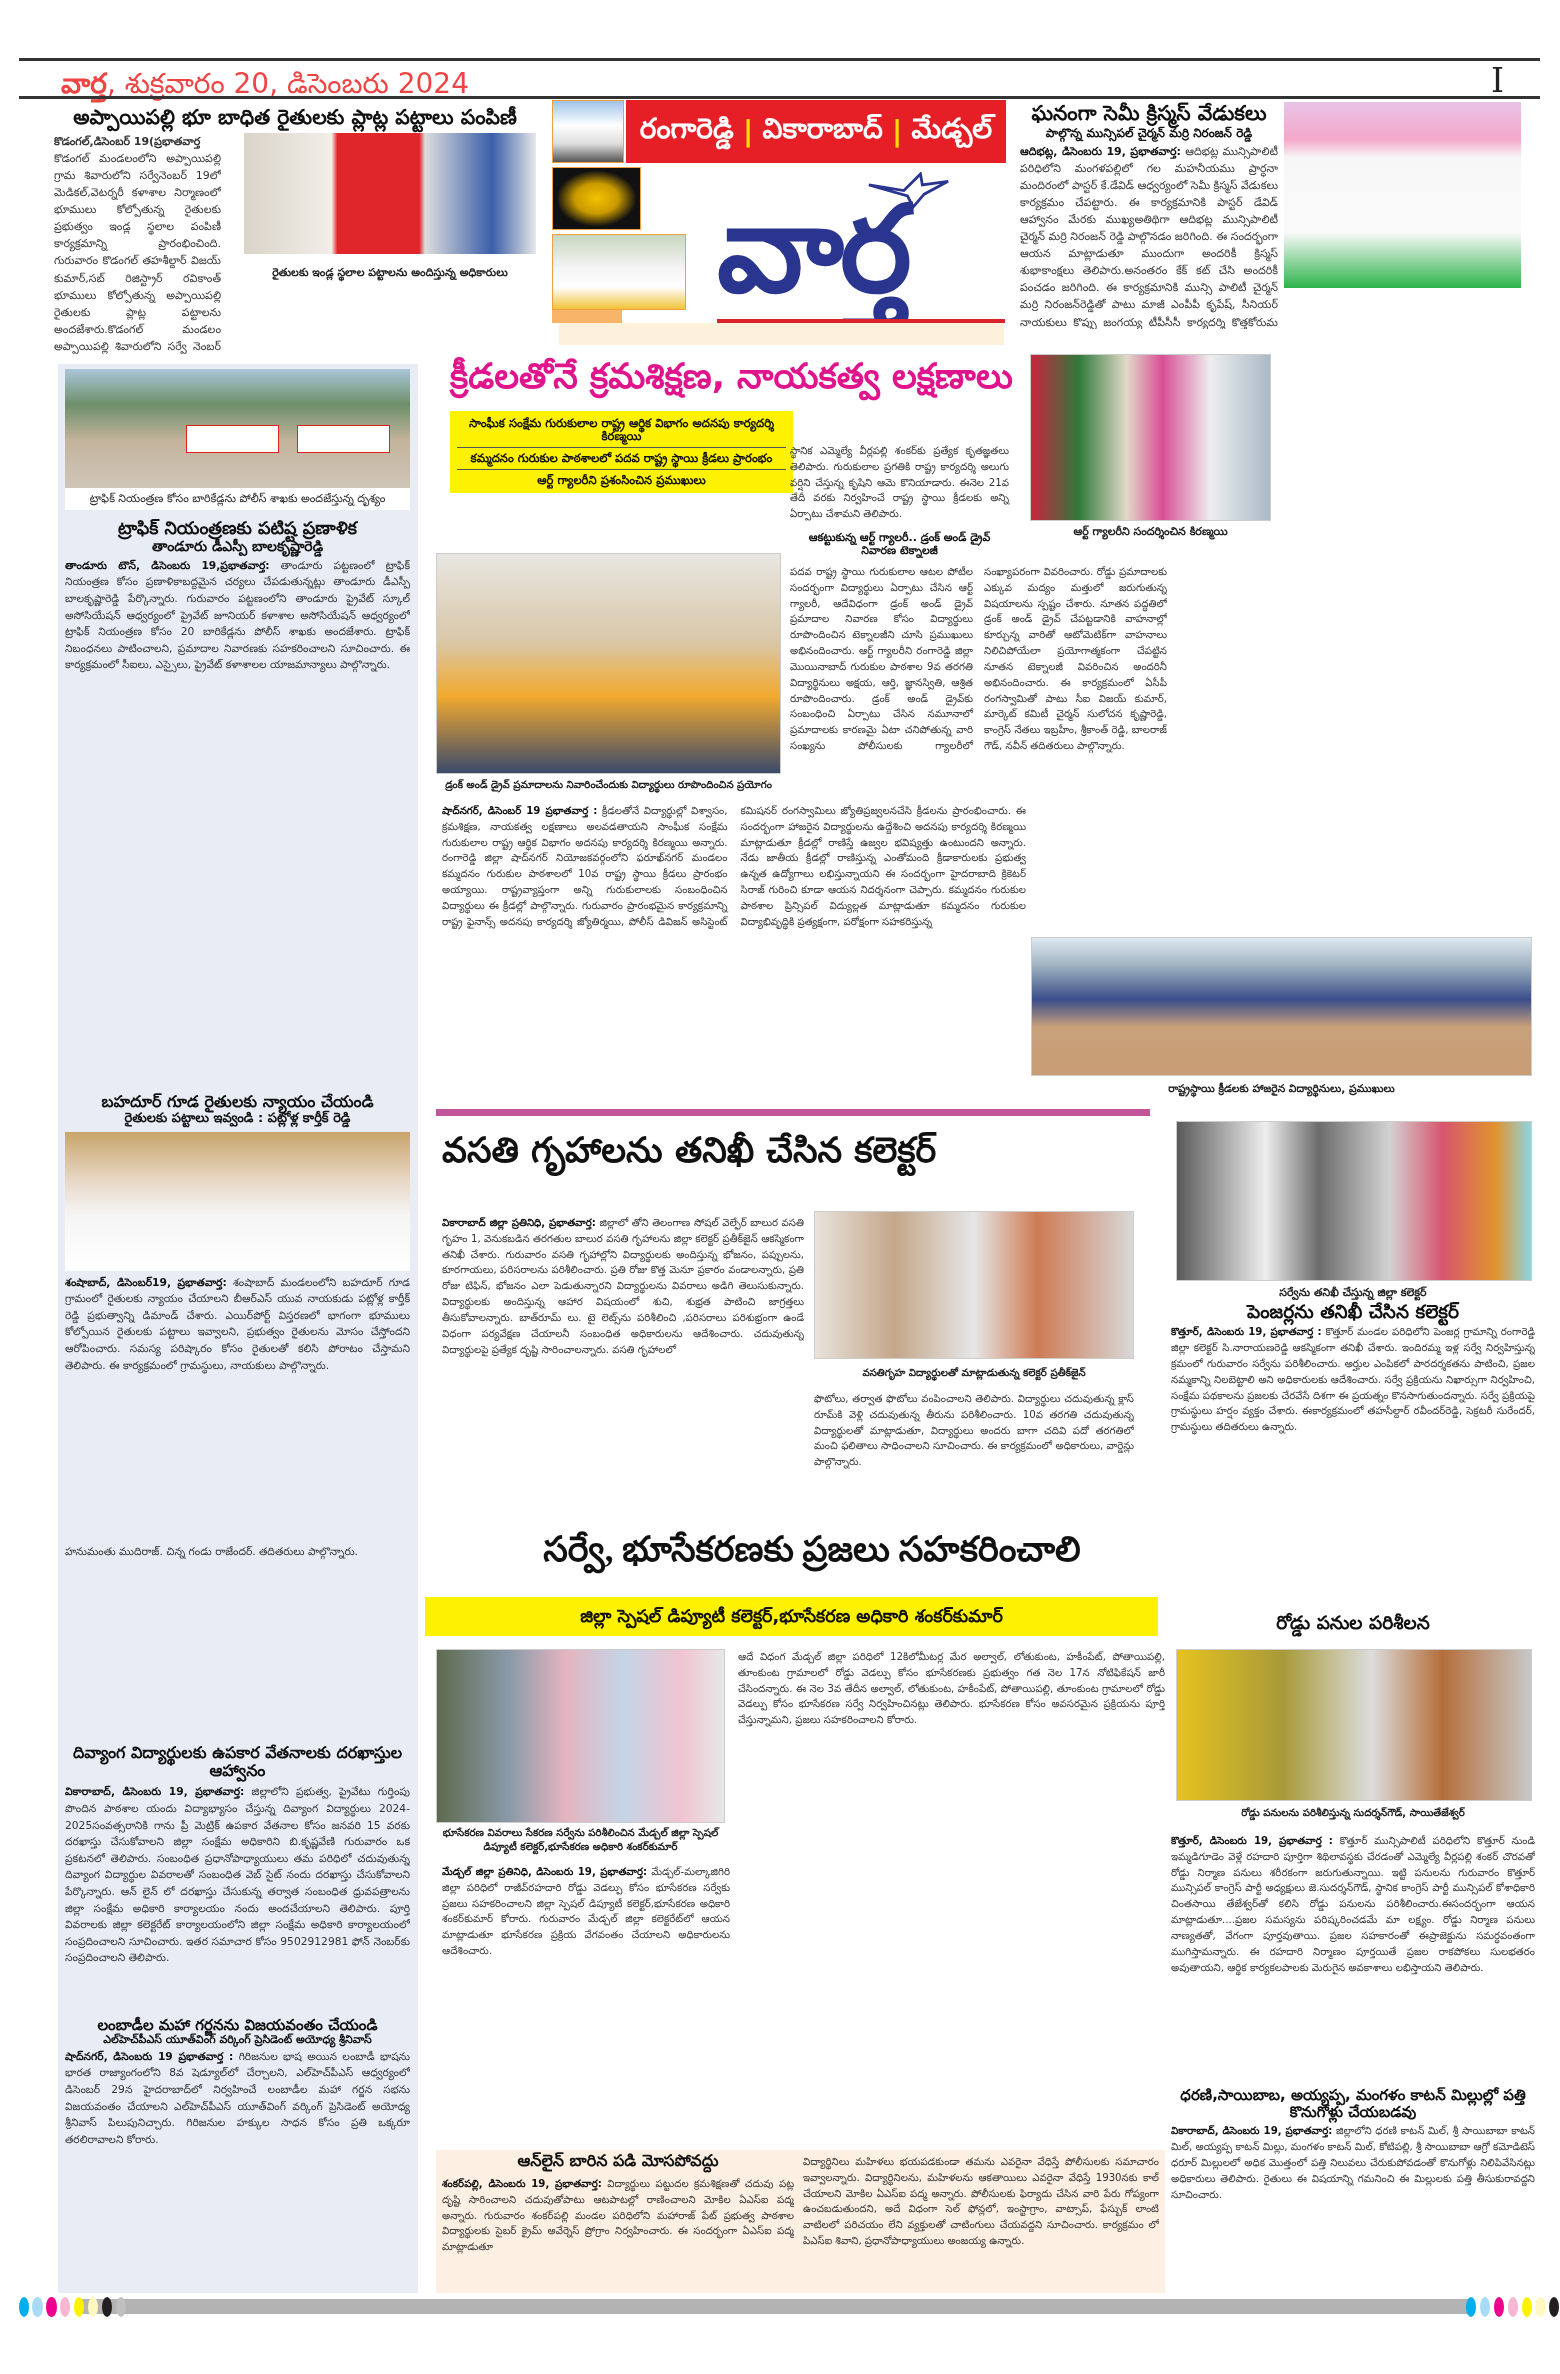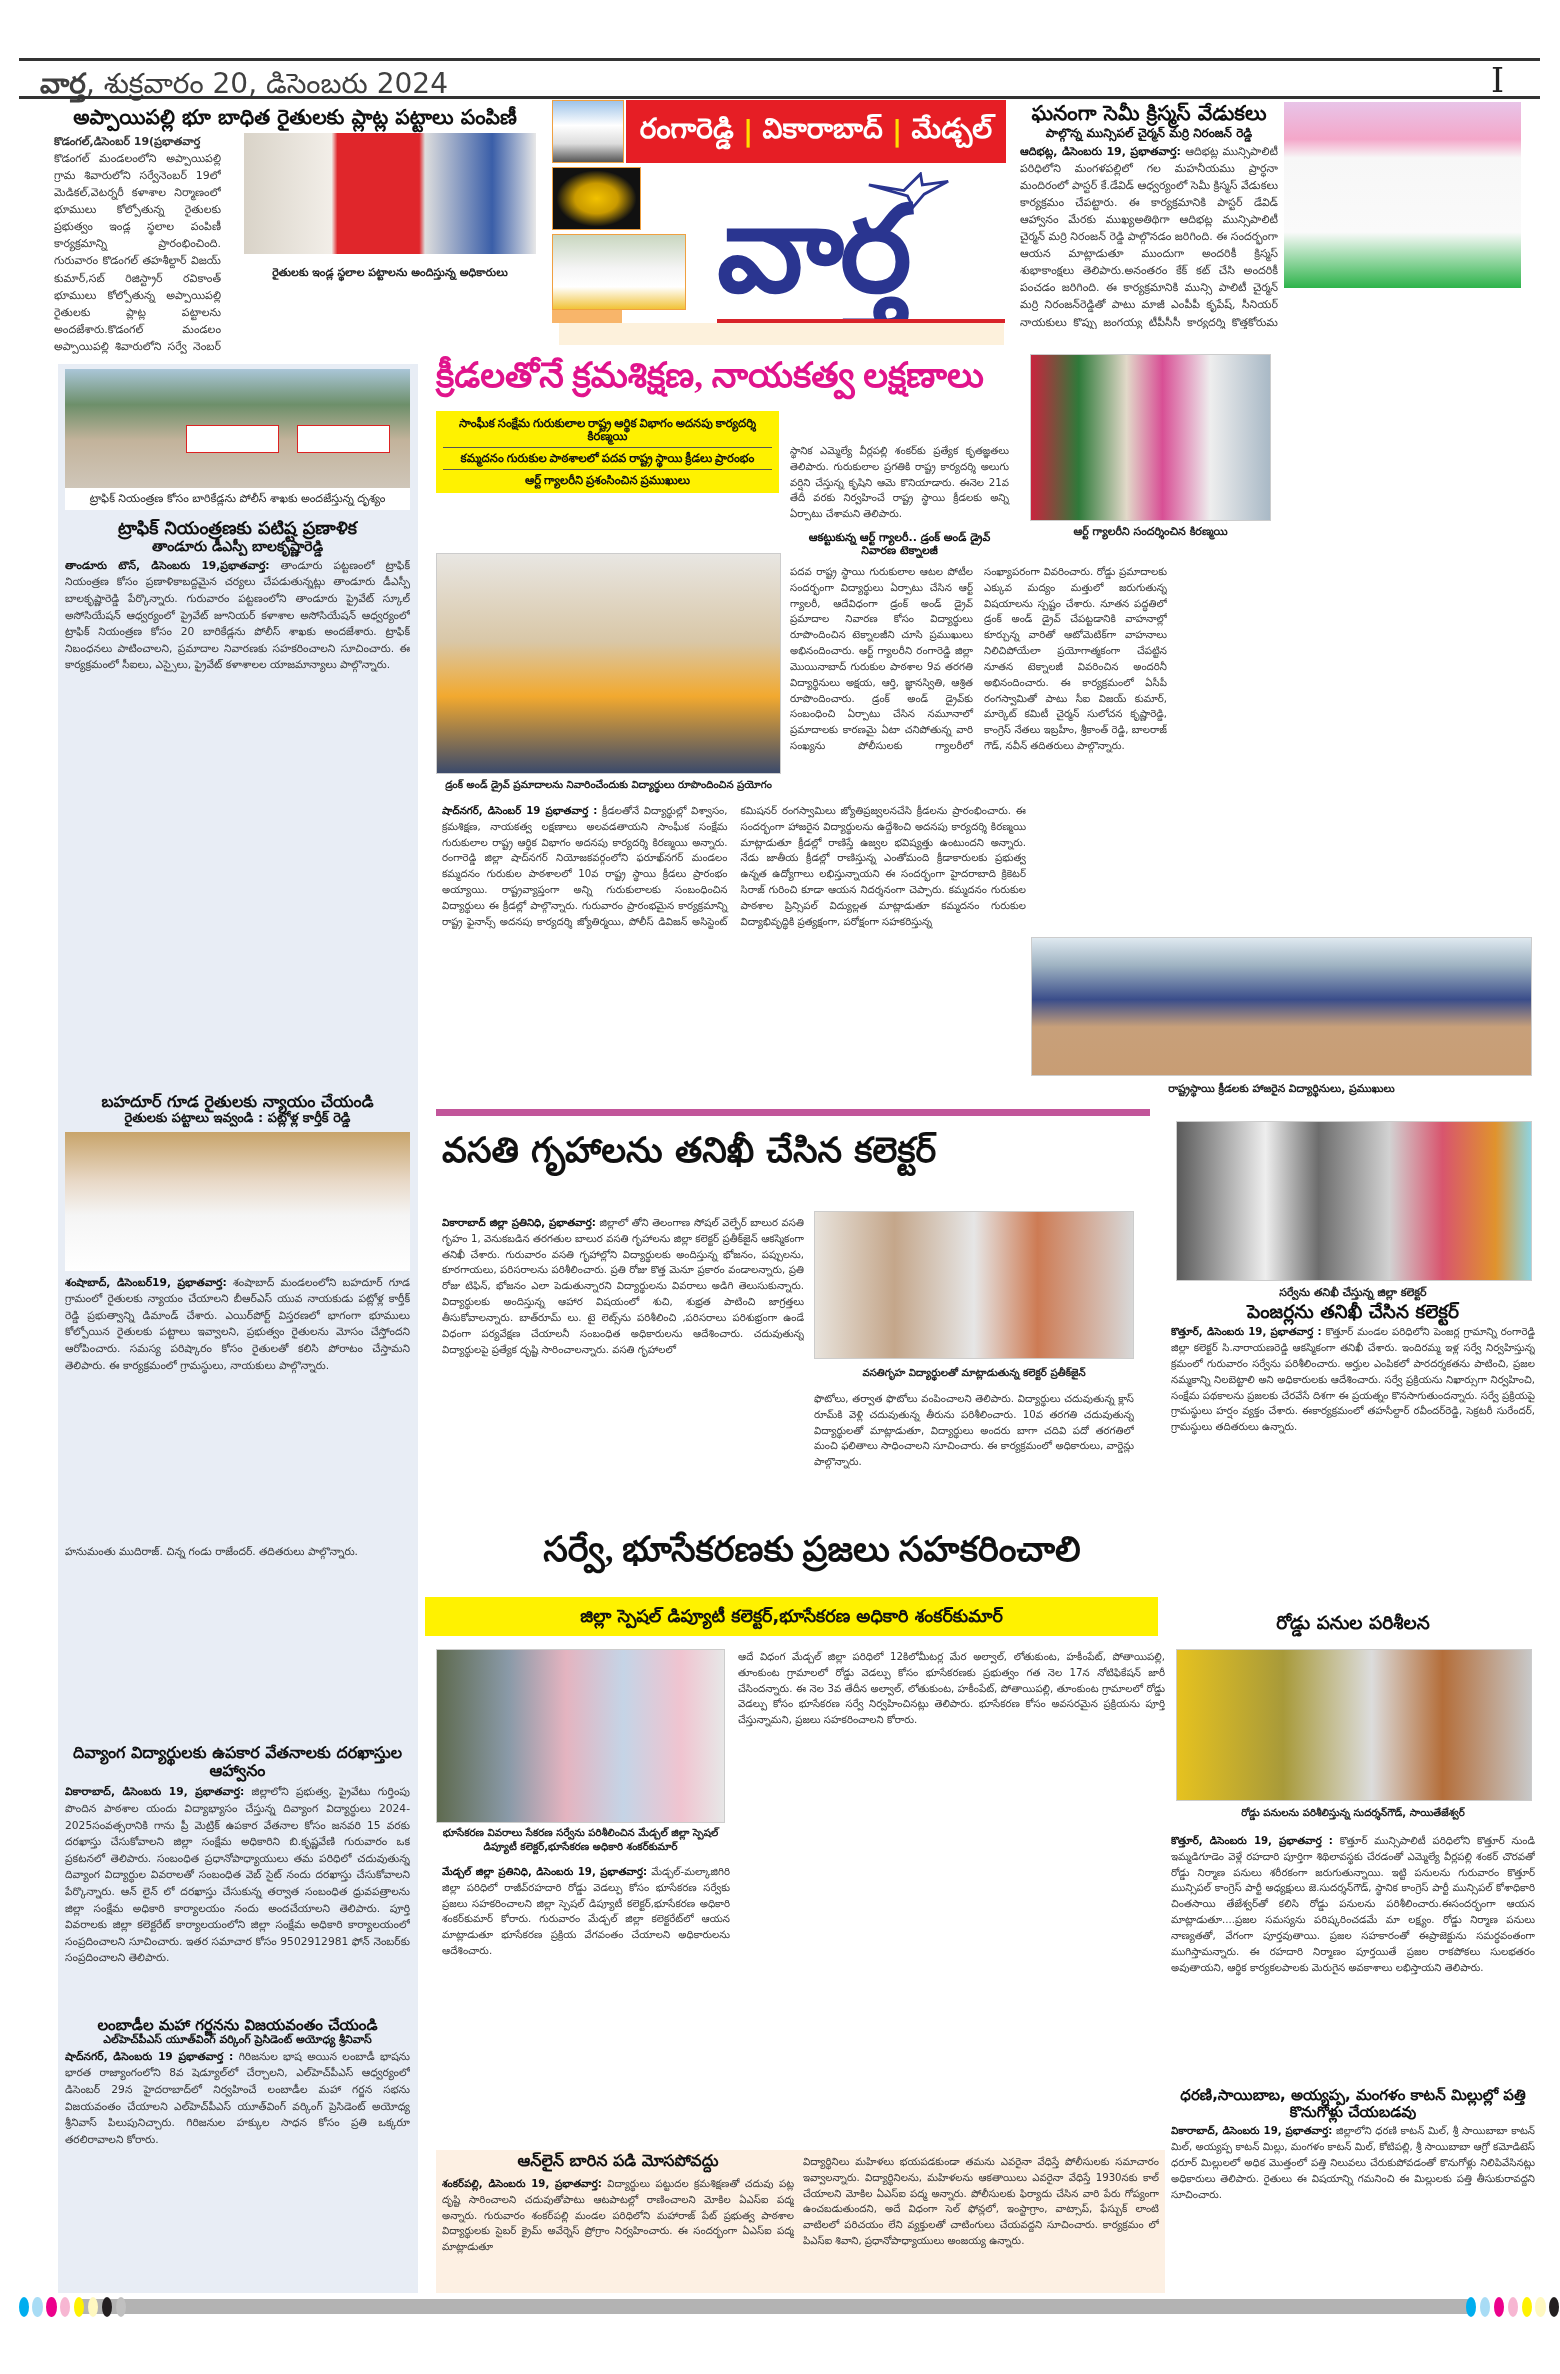--- a/index.html
+++ b/index.html
@@ -1,20 +1,20 @@
 <!DOCTYPE html>
 <html style="font-size:15px"><head>
 <meta charset="utf-8">
 <style>
   * { box-sizing: border-box; margin: 0; padding: 0; }
   html, body { width: 1560px; height: 2375px; background: #fff; overflow: hidden; }
   body { font-family: "DejaVu Sans", sans-serif; color: #222; position: relative; }
   .abs { position: absolute; }
   .rule { position: absolute; background: #333; height: 2.8px; }
-  .masthead-line { position:absolute; left:40px; top:41px; font-size:28px; color:#404040;text-align:center; }
+  .masthead-line { position:absolute; left:61px; top:41px; font-size:28px; color:#ef4444;text-align:center; }
   .masthead-line b { font-weight: bold; }
   .page-num { position:absolute; right:56px; top:37px; font-size:33px; font-family:"DejaVu Serif", serif; }
   .hl { font-weight: bold; color:#111; text-align:center; line-height:1.15; }
   .body-text { font-size: 12px; line-height: 1.55; color:#333; text-align: justify; }
   .body-text b { color:#111; }
   .caption { font-size: 12px; font-weight: bold; text-align:center; color:#222; }
   .photo { position:absolute; border:0.9px solid #ccc; overflow:hidden; }
   .box-grey { background: #e8edf5; }
   .box-cream { background: #fdf0e3; }
   .yellow-box { background: #fff200; }
@@ -107,21 +107,21 @@
   <div class="hl" style="font-size:16px;">దివ్యాంగ విద్యార్థులకు ఉపకార వేతనాలకు దరఖాస్తుల ఆహ్వానం</div>
   <div class="body-text" style="font-size:10.7px; margin-top:3.7px; height:213px; overflow:hidden;"><b>వికారాబాద్, డిసెంబరు 19, ప్రభాతవార్త:</b> <span>జిల్లాలోని ప్రభుత్వ, ప్రైవేటు గుర్తింపు పొందిన పాఠశాల యందు విద్యాభ్యాసం చేస్తున్న దివ్యాంగ విద్యార్థులు 2024-2025సంవత్సరానికి గాను ప్రీ మెట్రిక్ ఉపకార వేతనాల కోసం జనవరి 15 వరకు దరఖాస్తు చేసుకోవాలని జిల్లా సంక్షేమ అధికారిని బి.కృష్ణవేణి గురువారం ఒక ప్రకటనలో తెలిపారు. సంబంధిత ప్రధానోపాధ్యాయులు తమ పరిధిలో చదువుతున్న దివ్యాంగ విద్యార్థుల వివరాలతో సంబంధిత వెబ్ సైట్ నందు దరఖాస్తు చేసుకోవాలని పేర్కొన్నారు. ఆన్ లైన్ లో దరఖాస్తు చేసుకున్న తర్వాత సంబంధిత ధ్రువపత్రాలను జిల్లా సంక్షేమ అధికారి కార్యాలయం నందు అందచేయాలని తెలిపారు. పూర్తి వివరాలకు జిల్లా కలెక్టరేట్ కార్యాలయంలోని జిల్లా సంక్షేమ అధికారి కార్యాలయంలో సంప్రదించాలని సూచించారు. ఇతర సమాచార కోసం 9502912981 ఫోన్ నెంబర్‌కు సంప్రదించాలని తెలిపారు.</span></div>
 </div>
 
 <div class="abs" style="left:65px; top:2017px; width:345px;">
   <div class="hl" style="font-size:15px;">లంబాడీల మహా గర్జనను విజయవంతం చేయండి</div>
   <div class="hl" style="font-size:11px;">ఎల్‌హెచ్‌పీఎస్ యూత్‌వింగ్ వర్కింగ్ ప్రెసిడెంట్ అయోధ్య శ్రీనివాస్</div>
   <div class="body-text" style="font-size:10.7px; margin-top:1.9px; height:232px; overflow:hidden;"><b>షాద్‌నగర్, డిసెంబరు 19 ప్రభాతవార్త :</b> <span>గిరిజనుల భాష అయిన లంబాడీ భాషను భారత రాజ్యాంగంలోని 8వ షెడ్యూల్‌లో చేర్చాలని, ఎల్‌హెచ్‌పీఎస్ ఆధ్వర్యంలో డిసెంబర్ 29న హైదరాబాద్‌లో నిర్వహించే లంబాడీల మహా గర్జన సభను విజయవంతం చేయాలని ఎల్‌హెచ్‌పీఎస్ యూత్‌వింగ్ వర్కింగ్ ప్రెసిడెంట్ అయోధ్య శ్రీనివాస్ పిలుపునిచ్చారు. గిరిజనుల హక్కుల సాధన కోసం ప్రతి ఒక్కరూ తరలిరావాలని కోరారు.</span></div>
 </div>
 
-<div class="abs" style="left:436px; top:356px; width:724px;font-family:Liberation Serif, serif;">
+<div class="abs" style="left:450px; top:356px; width:724px;">
   <div class="hl pink" style="font-size:35px; text-align:left;">క్రీడలతోనే క్రమశిక్షణ, నాయకత్వ లక్షణాలు</div>
   <div class="yellow-box" style="margin-top:15px; width:343px; padding:5.6px 7.4px;">
     <div class="hl" style="font-size:11.6px; border-bottom:0.9px solid #555; padding-bottom:3.7px;">సాంఘీక సంక్షేమ గురుకులాల రాష్ట్ర ఆర్థిక విభాగం అదనపు కార్యదర్శి కిరణ్మయి</div>
     <div class="hl" style="font-size:11.6px; padding:3.7px 0; border-bottom:0.9px solid #555;">కమ్మదనం గురుకుల పాఠశాలలో పదవ రాష్ట్ర స్థాయి క్రీడలు ప్రారంభం</div>
     <div class="hl" style="font-size:11.6px; padding-top:3.7px;">ఆర్ట్ గ్యాలరీని ప్రశంసించిన ప్రముఖులు</div>
   </div>
 </div>
 <div class="abs body-text" style="left:790px; top:443px; width:219px; font-size:10.2px;">స్థానిక ఎమ్మెల్యే వీర్లపల్లి శంకర్‌కు ప్రత్యేక కృతజ్ఞతలు తెలిపారు. గురుకులాల ప్రగతికి రాష్ట్ర కార్యదర్శి అలుగు వర్షిని చేస్తున్న కృషిని ఆమె కొనియాడారు. ఈనెల 21వ తేదీ వరకు నిర్వహించే రాష్ట్ర స్థాయి క్రీడలకు అన్ని ఏర్పాటు చేశామని తెలిపారు.</div>
 <div class="abs hl" style="left:790px; top:532px; width:219px; font-size:11px;">ఆకట్టుకున్న ఆర్ట్ గ్యాలరీ.. డ్రంక్ అండ్ డ్రైవ్ నివారణ టెక్నాలజీ</div>
 <div class="abs body-text" style="left:790px; top:564px; width:377px; height:371px; overflow:hidden; font-size:10.2px; column-count:2; column-gap:11px;"><span>పదవ రాష్ట్ర స్థాయి గురుకులాల ఆటల పోటీల సందర్భంగా విద్యార్థులు ఏర్పాటు చేసిన ఆర్ట్ గ్యాలరీ, ఆదేవిధంగా డ్రంక్ అండ్ డ్రైవ్ ప్రమాదాల నివారణ కోసం విద్యార్థులు రూపొందించిన టెక్నాలజీని చూసి ప్రముఖులు అభినందించారు. ఆర్ట్ గ్యాలరీని రంగారెడ్డి జిల్లా మొయినాబాద్ గురుకుల పాఠశాల 9వ తరగతి విద్యార్థినులు అక్షయ, ఆర్తి, జ్ఞానస్వితి, ఆశ్రిత రూపొందించారు. డ్రంక్ అండ్ డ్రైవ్‌కు సంబంధించి ఏర్పాటు చేసిన నమూనాలో ప్రమాదాలకు కారణమై ఏటా చనిపోతున్న వారి సంఖ్యను పోలీసులకు గ్యాలరీలో సంఖ్యాపరంగా వివరించారు. రోడ్డు ప్రమాదాలకు ఎక్కువ మద్యం మత్తులో జరుగుతున్న విషయాలను స్పష్టం చేశారు. నూతన పద్ధతిలో డ్రంక్ అండ్ డ్రైవ్ చేపట్టడానికి వాహనాల్లో కూర్చున్న వారితో ఆటోమెటిక్‌గా వాహనాలు నిలిచిపోయేలా ప్రయోగాత్మకంగా చేపట్టిన నూతన టెక్నాలజీ వివరించిన అందరినీ అభినందించారు. ఈ కార్యక్రమంలో ఏసీపీ రంగస్వామితో పాటు సీఐ విజయ్ కుమార్, మార్కెట్ కమిటీ చైర్మన్ సులోచన కృష్ణారెడ్డి, కాంగ్రెస్ నేతలు ఇబ్రహీం, శ్రీకాంత్ రెడ్డి, బాలరాజ్ గౌడ్, నవీన్ తదితరులు పాల్గొన్నారు.</span></div>

